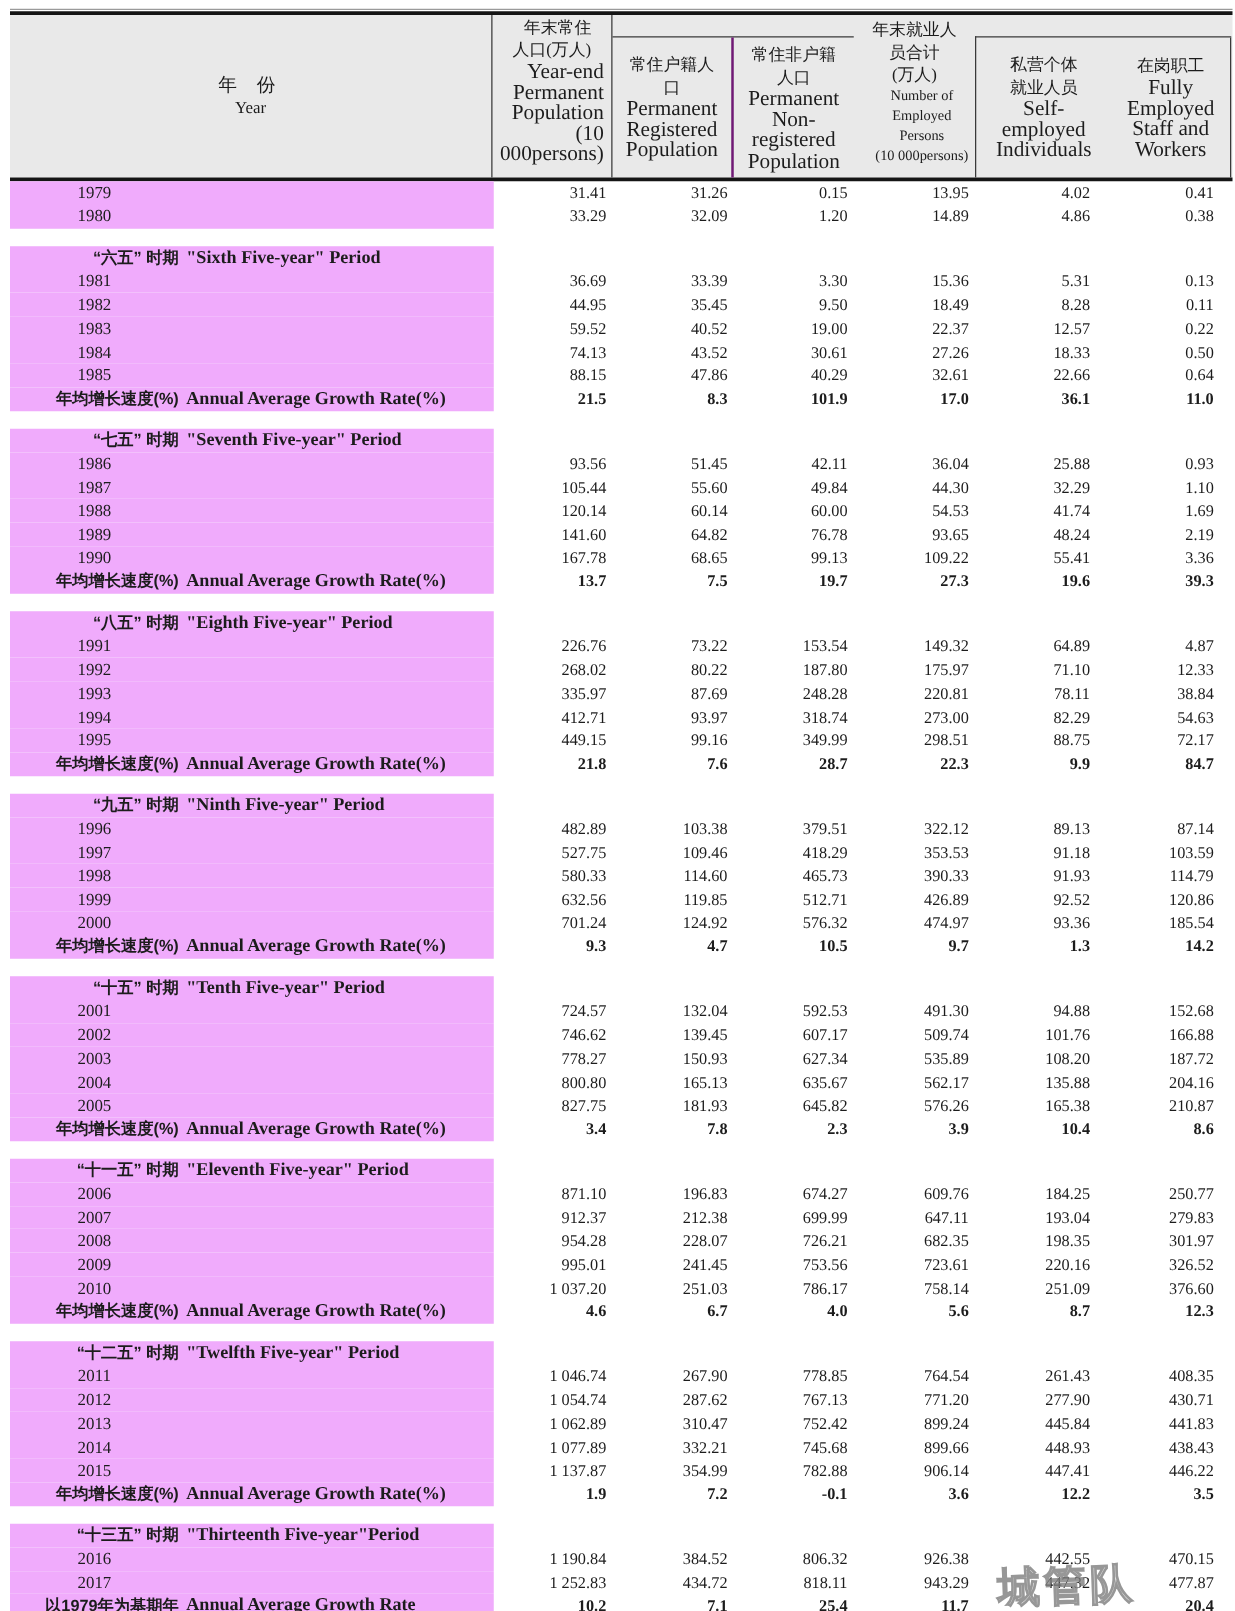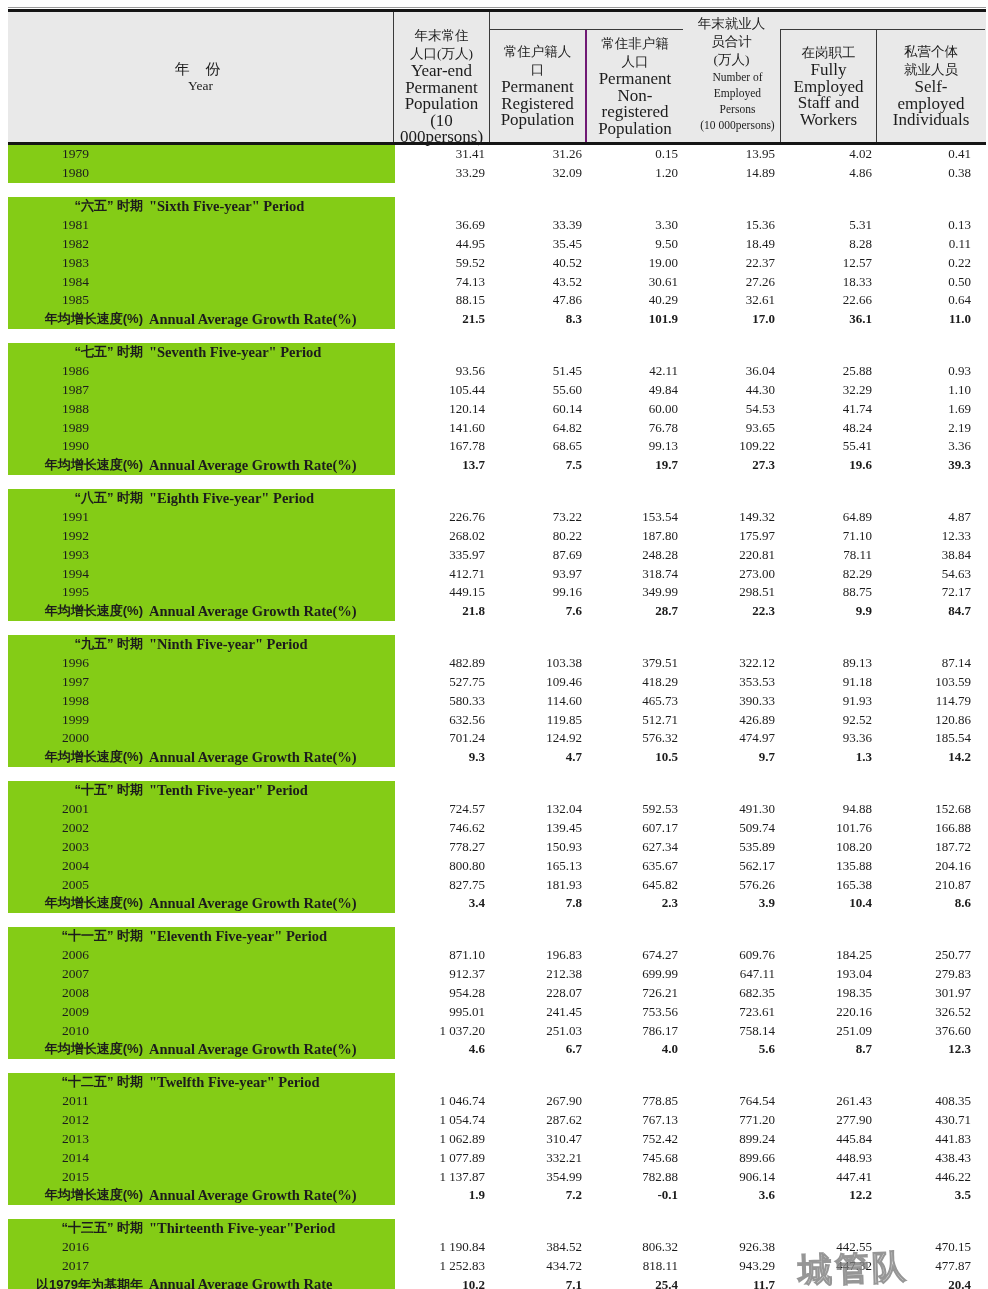--- a/index.html
+++ b/index.html
@@ -12,37 +12,37 @@
 
   
   .thead{display:flex;height:130px;background:#e9e9e9;text-align:center;box-sizing:border-box;}
   .thead *{box-sizing:border-box;}
   .hzh{white-space:pre-line;font-size:13.5px;line-height:18px;}
   .hen{white-space:pre-line;font-size:17px;line-height:16.5px;}
   .h-year{width:386px;border-right:1px solid #3a3a3a;display:flex;flex-direction:column;justify-content:center;}
   .h-year .hzh{font-size:15px;letter-spacing:6px;}
   .h-year .hen{font-size:13.5px;}
   .h-col{display:flex;flex-direction:column;align-items:center;}
-  .hc1{width:96px;border-right:1px solid #3a3a3a;padding-top:15px;}
+  .hc1{width:96px;border-right:1px solid #3a3a3a;padding-top:1px;text-align:right;}
   .hc4{width:97px;padding-top:3px;}
   .hc4 .hen{font-size:11.5px;line-height:16px;margin-left:12px;}
   .h-group{display:flex;margin-top:17px;border-top:1px solid #3a3a3a;height:113px;}
   .ga{width:193px;}
   .gb{width:205px;border-left:1px solid #3a3a3a;}
   .h-sub{display:flex;flex-direction:column;justify-content:center;align-items:center;}
   .hs1{width:97px;border-right:2px solid #701a75;}
   .hs2{width:96px;align-items:center;}
   .hs5{width:96px;border-right:1px solid #3a3a3a;}
   .hs6{width:108px;}
 
   
   .tbody{width:978px;}
   .block{margin-bottom:14px;}
   .row{display:flex;height:18.86px;align-items:center;font-size:13px;}
-  .lbl{width:387px;align-self:stretch;display:flex;align-items:center;background:#84cc16;}
+  .lbl{width:387px;align-self:stretch;display:flex;align-items:center;background:#f0abfc;}
   .lbl .zh{width:135px;text-align:center;white-space:nowrap;font-size:13.5px;}
   .lbl .en{flex:1;padding-left:6px;white-space:nowrap;}
   .cell{text-align:right;padding-right:6px;box-sizing:border-box;}
   .c0{width:96px;}.c1{width:97px;}.c2{width:96px;}.c3{width:97px;}.c4{width:97px;}
   .c5{width:108px;padding-right:15px;}
   .row.head .zh, .row.growth .zh{font-family:"Liberation Sans", sans-serif;font-weight:bold;font-size:13px;text-align:right;}
   .row.head .en, .row.growth .en{font-weight:bold;font-size:14.5px;}
   .row.growth .cell{font-weight:bold;padding-left:36px;}
 
   
@@ -93,33 +93,33 @@
       <div class="h-col hc4">
         <div class="hzh">年末就业人
 员合计
 (万人)</div>
         <div class="hen">Number of
 Employed
 Persons
 (10 000persons)</div>
       </div>
       <div class="h-group gb">
-        <div class="h-sub hs5">
-          <div class="hzh">在岗职工</div>
-          <div class="hen">Fully Employed
-Staff and
-Workers</div>
-        </div>
         <div class="h-sub hs6">
           <div class="hzh">私营个体
 就业人员</div>
           <div class="hen">Self-
 employed
 Individuals</div>
         </div>
+        <div class="h-sub hs5">
+          <div class="hzh">在岗职工</div>
+          <div class="hen">Fully Employed
+Staff and
+Workers</div>
+        </div>
       </div>
     </div>
 
     <div class="rt3"></div>
     <div class="tbody" id="tbody">
         <div class="block">
           <div class="row yr">
             <div class="lbl">
               <div class="zh">1979</div>
               <div class="en"></div>

